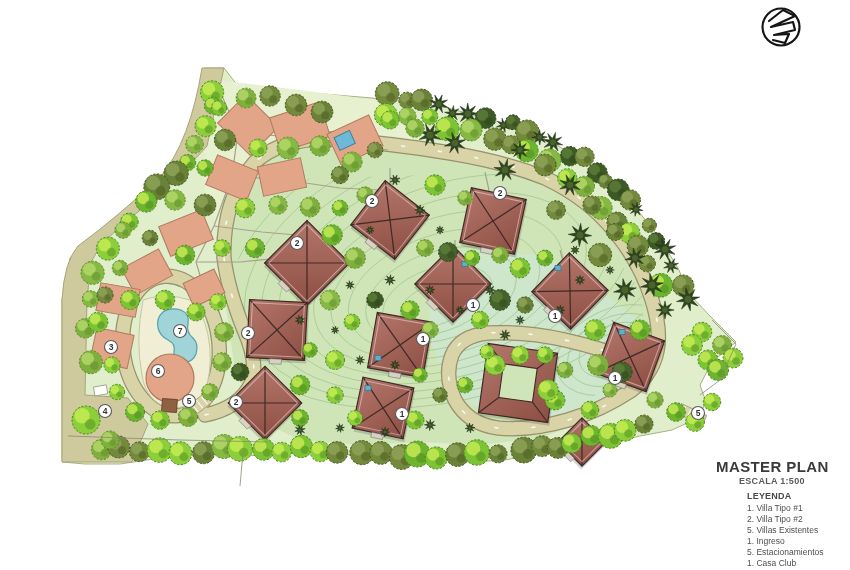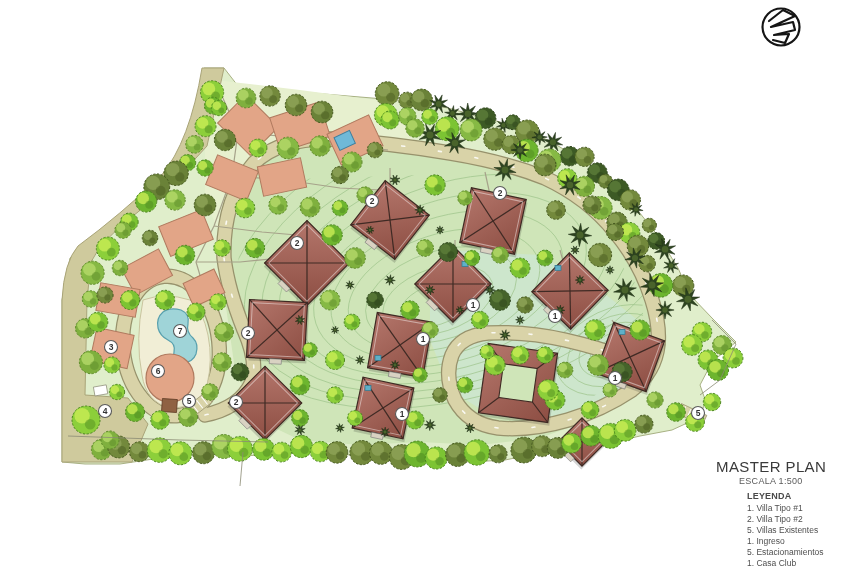--- a/index.html
+++ b/index.html
@@ -1,21 +1,21 @@
 <!DOCTYPE html>
 <html><head>
 <meta charset="utf-8">
 <style>
   html,body{margin:0;padding:0;background:#ffffff;}
   #stage{position:relative;width:850px;height:570px;background:#ffffff;overflow:hidden;
          font-family:"Liberation Sans", sans-serif;}
   #plan-svg{position:absolute;left:0;top:0;}
   .titleblock{position:absolute;left:716px;top:458px;color:#3d3d3d;}
-  .titleblock .main{font-size:15px;font-weight:400;letter-spacing:.4px;color:#3a3a3a;}
-  .titleblock .scale{font-size:9px;font-weight:400;color:#5a5a5a;margin-top:1px;letter-spacing:.3px;padding-left:23px;}
+  .titleblock .main{font-size:15px;font-weight:700;letter-spacing:.4px;color:#3a3a3a;}
+  .titleblock .scale{font-size:9px;font-weight:700;color:#5a5a5a;margin-top:1px;letter-spacing:.3px;padding-left:23px;}
   .legend{position:absolute;left:747px;top:491px;color:#4a4a4a;}
   .legend .head{font-size:9px;font-weight:700;margin-bottom:2px;letter-spacing:.2px;}
   .legend ul{list-style:none;margin:0;padding:0;}
   .legend li{font-size:8.5px;font-weight:400;line-height:11px;white-space:nowrap;color:#4f4f4f;}
 </style>
 </head>
 <body>
 
 <div id="stage">
 

